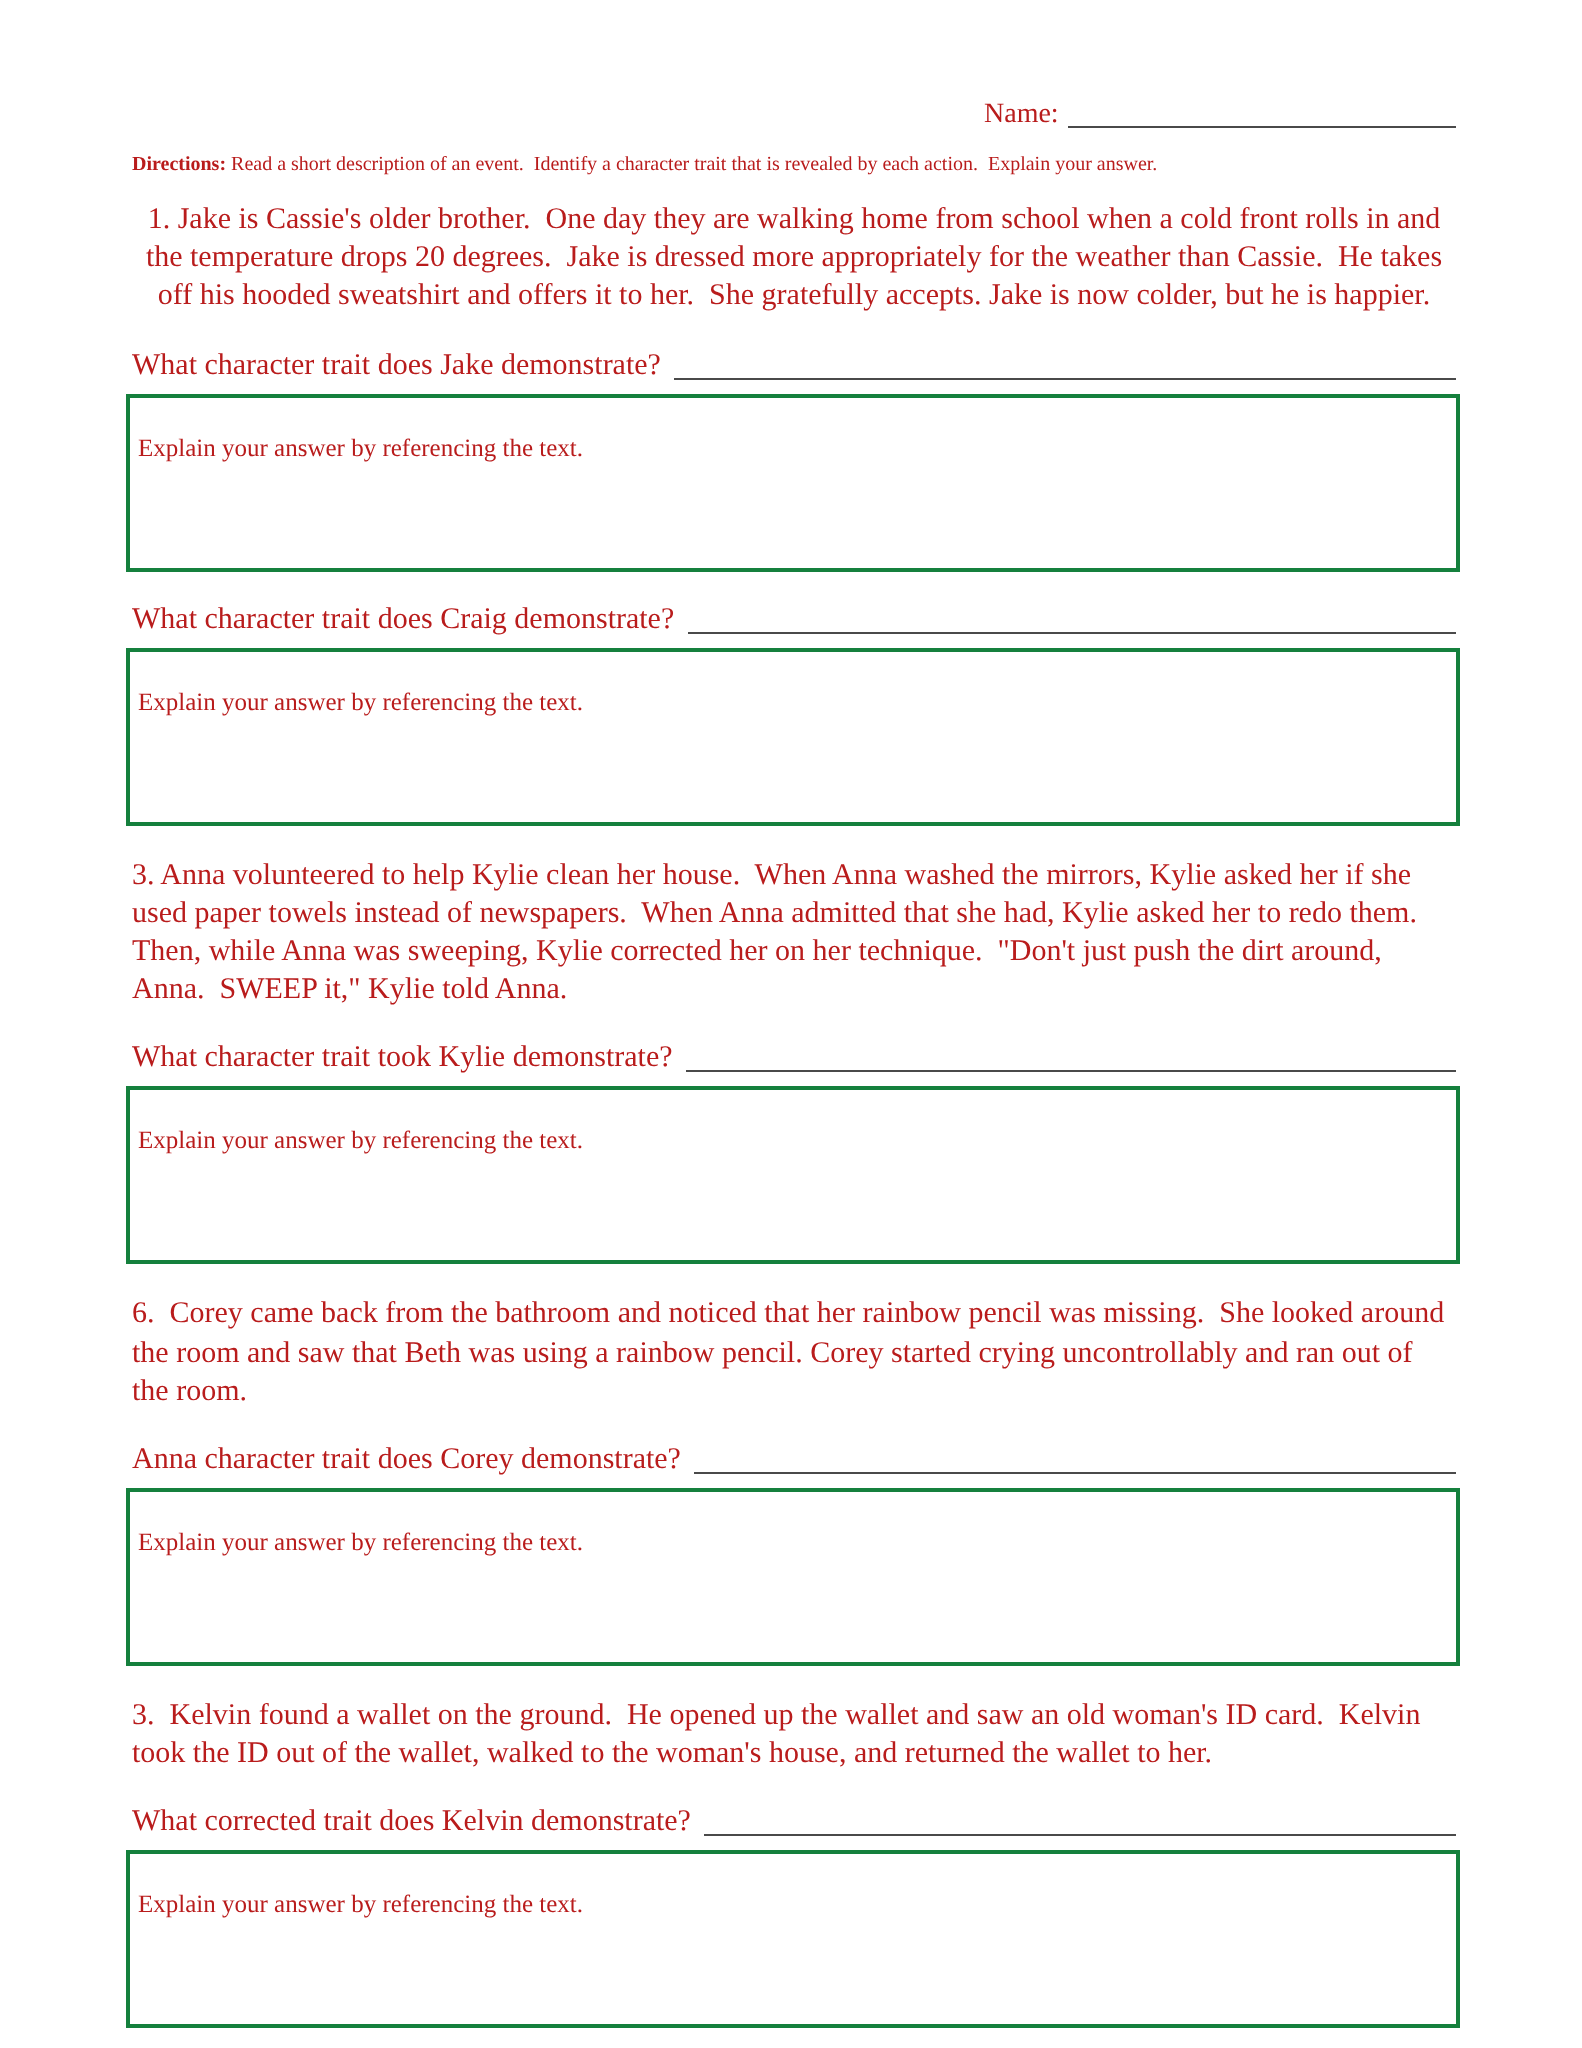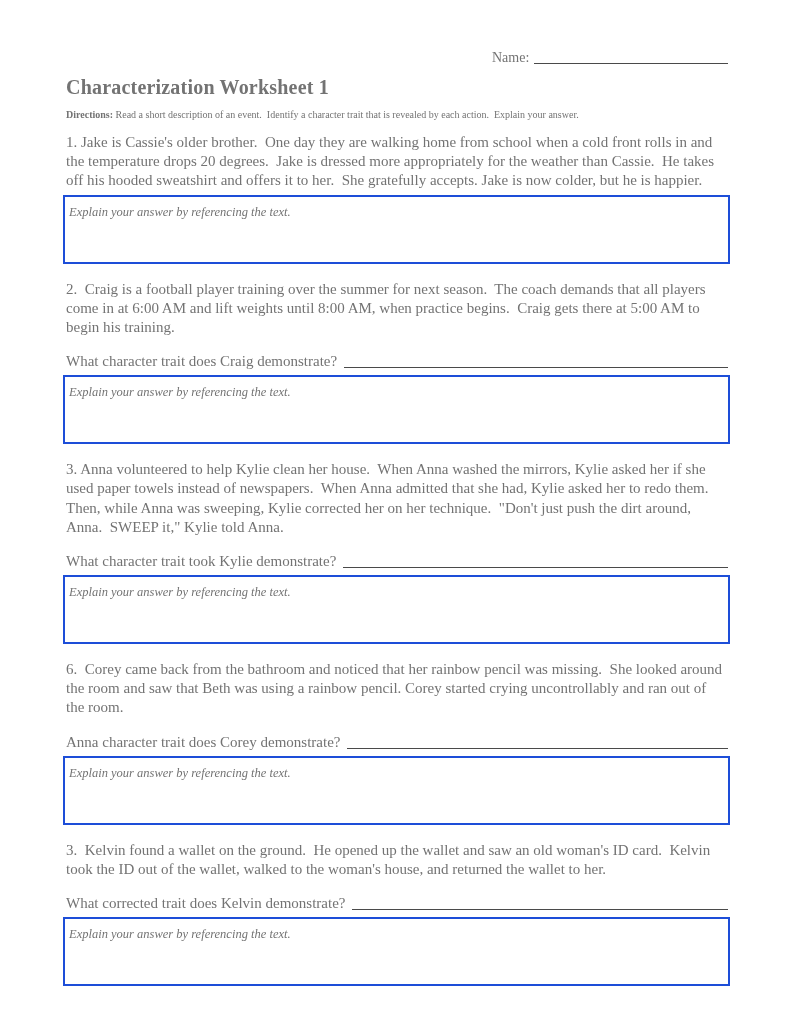--- a/index.html
+++ b/index.html
@@ -9,21 +9,21 @@
   }
   .page {
     position: relative;
     width: 791px;
     height: 1024px;
     margin: 0 auto;
     background: #ffffff;
     box-sizing: border-box;
     padding: 48px 63px 0 66px;
     font-family: "Liberation Serif", "DejaVu Serif", serif;
-    color: #737373;
+    color: #b91c1c;
     overflow: hidden;
   }
   .name-row {
     display: flex;
     align-items: flex-end;
     margin-left: auto;
     width: 236px;
     height: 18px;
     font-size: 14px;
   }
@@ -49,68 +49,69 @@
     white-space: pre-wrap;
   }
   p.directions .dir-label { font-weight: bold; }
   .question-block { margin: 0; }
   p.question-text {
     margin: 16px 0 0 0;
     font-size: 15px;
     line-height: 19.2px;
     white-space: pre-wrap;
   }
-  .question-block.first p.question-text { margin-top: 9px; }
+  .question-block.first p.question-text { margin-top: 9px; text-align: center; }
   .prompt-row {
     display: flex;
     align-items: flex-end;
     margin-top: 15px;
     font-size: 15px;
     line-height: 19px;
     height: 19px;
   }
   .prompt-row .label { white-space: nowrap; }
   .prompt-row .blank-line { margin-left: 7px; margin-bottom: 3px; }
   .answer-box {
     margin-top: 4px;
     margin-left: -3px;
     margin-right: -2px;
     height: 49px;
-    border: 2px solid #1d4ed8;
-    padding: 8px 4px;
+    border: 2px solid #15803d;
+    padding: 18px 4px;
     box-sizing: content-box;
     font-size: 12.5px;
     line-height: 15px;
     cursor: text;
-    font-style: italic;
   }
 </style>
 </head>
 <body>
 
 <div class="page">
 
   <div class="name-row">
     <span class="label">Name:</span>
     <span class="blank-line"></span>
   </div>
 
-  <h1 class="title">Characterization Worksheet 1</h1>
 
   <p class="directions"><span class="dir-label">Directions:</span><span> Read a short description of an event.  Identify a character trait that is revealed by each action.  Explain your answer.</span></p>
 
   <div class="question-block first">
     <p class="question-text">1. Jake is Cassie's older brother.  One day they are walking home from school when a cold front rolls in and the temperature drops 20 degrees.  Jake is dressed more appropriately for the weather than Cassie.  He takes off his hooded sweatshirt and offers it to her.  She gratefully accepts. Jake is now colder, but he is happier.</p>
+    <div class="prompt-row">
+      <span class="label">What character trait does Jake demonstrate?</span>
+      <span class="blank-line"></span>
+    </div>
     <div class="answer-box">
       <span>Explain your answer by referencing the text.</span>
     </div>
   </div>
 
   <div class="question-block">
-    <p class="question-text">2.  Craig is a football player training over the summer for next season.  The coach demands that all players come in at 6:00 AM and lift weights until 8:00 AM, when practice begins.  Craig gets there at 5:00 AM to begin his training.</p>
     <div class="prompt-row">
       <span class="label">What character trait does Craig demonstrate?</span>
       <span class="blank-line"></span>
     </div>
     <div class="answer-box">
       <span>Explain your answer by referencing the text.</span>
     </div>
   </div>
 
   <div class="question-block">

